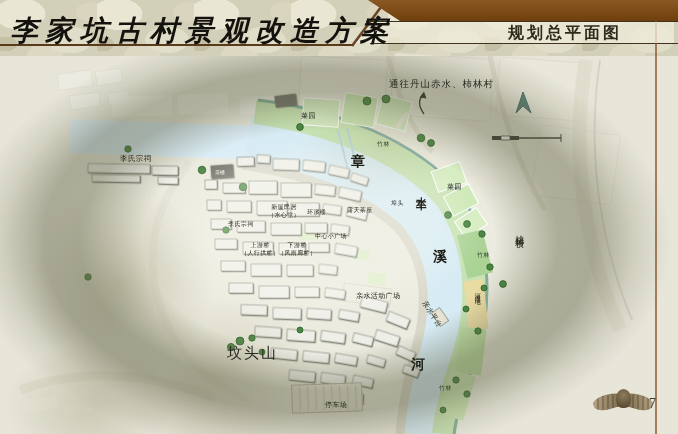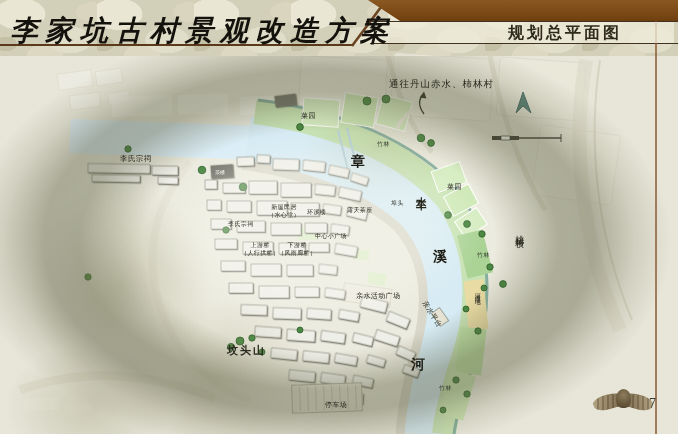--- a/index.html
+++ b/index.html
@@ -25,21 +25,21 @@
   .vignette{position:absolute;left:0;top:56px;width:678px;height:378px;z-index:3;pointer-events:none;
     background:
       radial-gradient(ellipse 42% 44% at 47% 46%, rgba(252,252,244,.32) 0 38%, rgba(252,252,244,0) 58%),
       radial-gradient(ellipse 52% 58% at 47% 49%, rgba(0,0,0,0) 0 50%, rgba(86,88,58,.42) 68%, rgba(92,93,66,.46) 78%, rgba(128,126,98,.24) 90%, rgba(150,147,120,.06) 100%);}
   
   .lbl{position:absolute;z-index:4;font-size:6.5px;line-height:1.3;color:#26261c;
     letter-spacing:.4px;white-space:pre-line;transform-origin:0 0;}
   .s6{font-size:6px}.s7{font-size:7px}.s75{font-size:7.5px}.s9{font-size:9.5px;letter-spacing:1px}
   .riv{font-size:14px;font-family:"Liberation Serif","DejaVu Serif",serif;font-weight:bold;color:#1d1d15;letter-spacing:0}
   .vert{writing-mode:vertical-rl;letter-spacing:2px}
-  .hilltxt{font-size:11px;letter-spacing:2px;color:#2a2a20;font-weight:bold}
+  .hilltxt{font-size:15px;letter-spacing:2px;color:#2a2a20;font-weight:normal}
   .white{color:#fbfbf4;font-size:5px;letter-spacing:0}
   .ctr{text-align:center}
   
   .hdr-accents{position:absolute;inset:0;z-index:10;pointer-events:none;}
   .title{position:absolute;left:10px;top:12px;z-index:12;
     font-family:"DejaVu Serif","Liberation Serif",serif;font-style:italic;font-weight:bold;
     font-size:28px;letter-spacing:7px;color:#14120c;}
   .ribbon{position:absolute;left:360px;top:0;width:318px;height:21px;z-index:11;
     background:linear-gradient(#8a5822,#6f3f0e);
     clip-path:polygon(2.5% 0,100% 0,100% 100%,12.6% 100%);}

